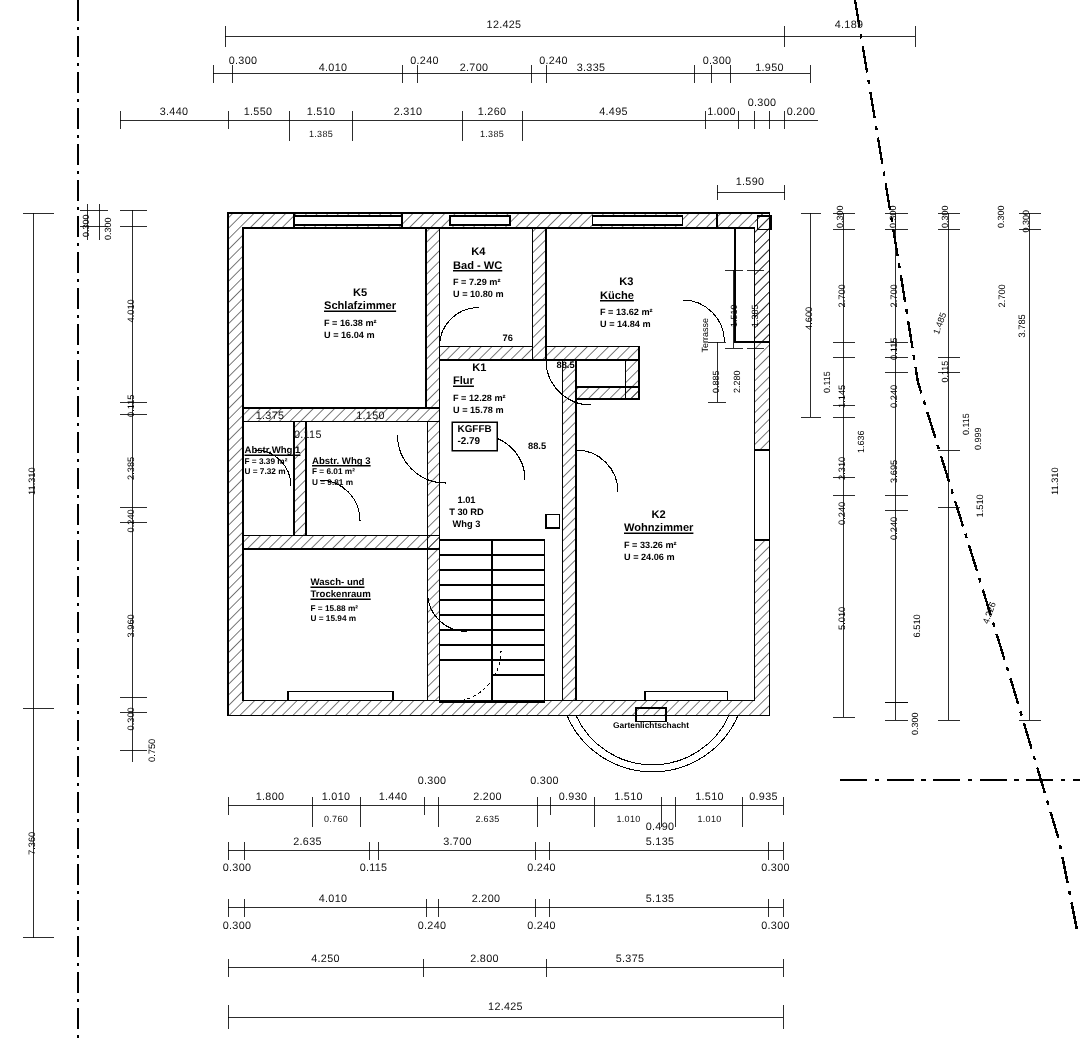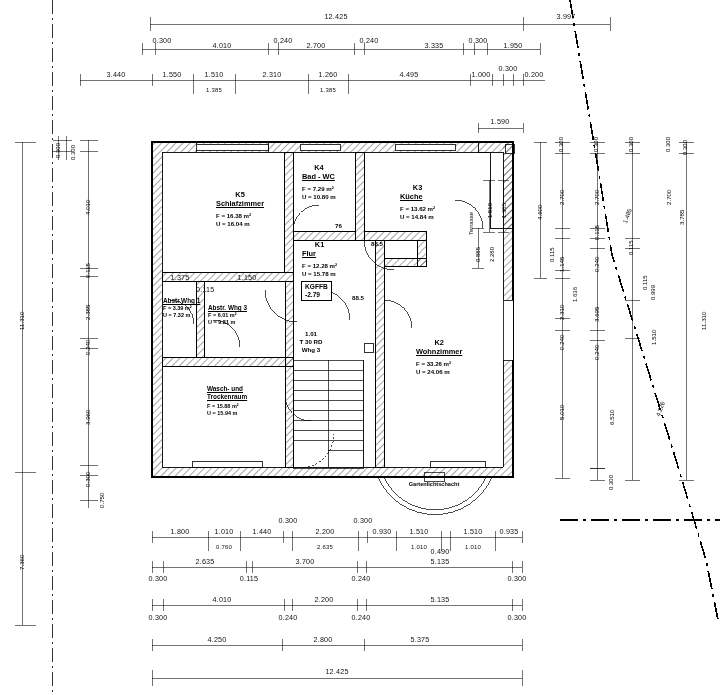--- a/index.html
+++ b/index.html
@@ -331,28 +331,28 @@
       <line x1="88" y1="500" x2="88" y2="508"></line>
 
       <line x1="590" y1="468" x2="605" y2="468"></line>
 
       <polyline points="570,0 600,180 612,255 648,370 676,460 706,560 718,620" stroke-dasharray="18 5 3 5" stroke-width="1.6" fill="none"></polyline>
       <line x1="560" y1="520" x2="720" y2="520" stroke-dasharray="18 5 3 5" stroke-width="1.2"></line>
     </g>
   </svg>
 
   <div class="dimtxt c" style="left:336px;top:16px">12.425</div>
-  <div class="dimtxt c" style="left:566px;top:16px">3.997</div>
+  <div class="dimtxt c" style="left:566px;top:16px">4.189</div>
 
   <div class="dimtxt c" style="left:162px;top:40px">0.300</div>
   <div class="dimtxt c" style="left:222px;top:45px">4.010</div>
   <div class="dimtxt c" style="left:283px;top:40px">0.240</div>
   <div class="dimtxt c" style="left:316px;top:45px">2.700</div>
   <div class="dimtxt c" style="left:369px;top:40px">0.240</div>
-  <div class="dimtxt c" style="left:434px;top:45px">3.335</div>
+  <div class="dimtxt c" style="left:394px;top:45px">3.335</div>
   <div class="dimtxt c" style="left:478px;top:40px">0.300</div>
   <div class="dimtxt c" style="left:513px;top:45px">1.950</div>
 
   <div class="dimtxt c" style="left:116px;top:74px">3.440</div>
   <div class="dimtxt c" style="left:172px;top:74px">1.550</div>
   <div class="dimtxt c" style="left:214px;top:74px">1.510</div>
   <div class="dimtxt c" style="left:272px;top:74px">2.310</div>
   <div class="dimtxt c" style="left:328px;top:74px">1.260</div>
   <div class="dimtxt c" style="left:409px;top:74px">4.495</div>
   <div class="dimtxt c" style="left:481px;top:74px">1.000</div>

